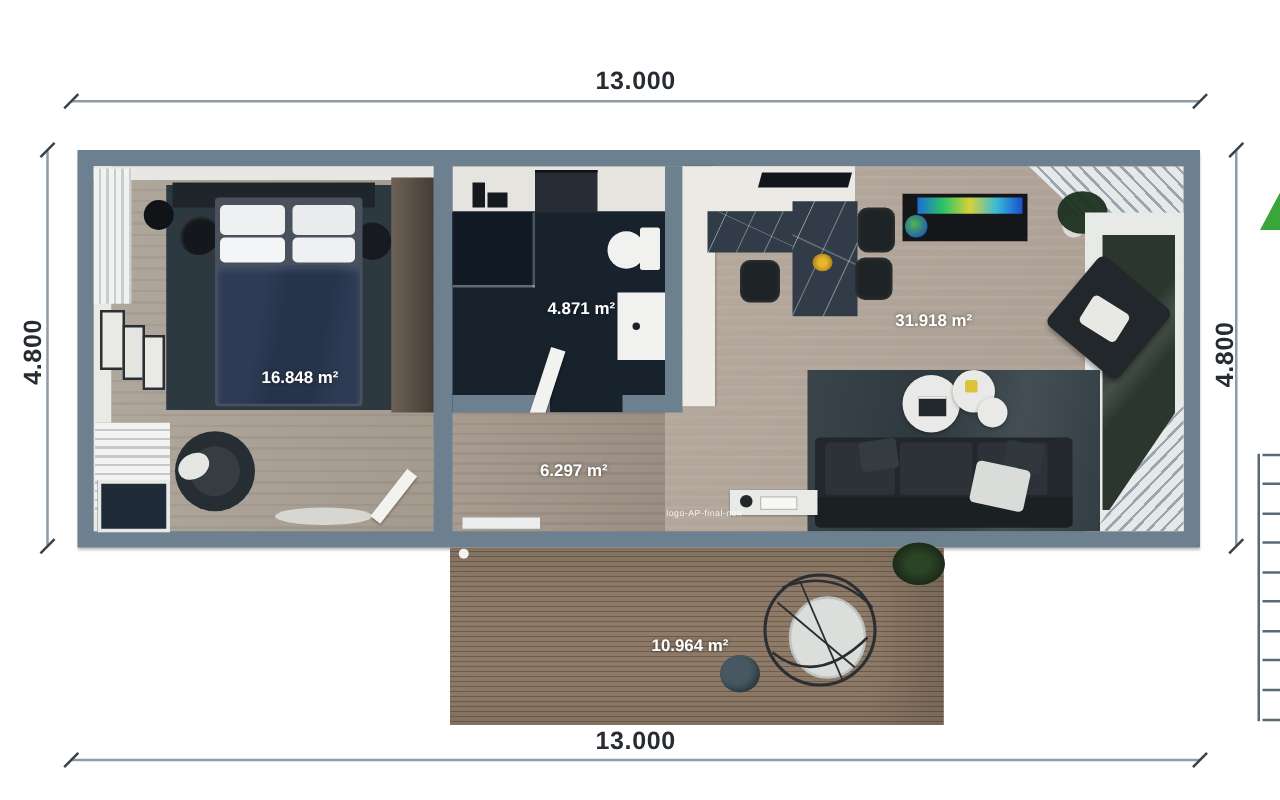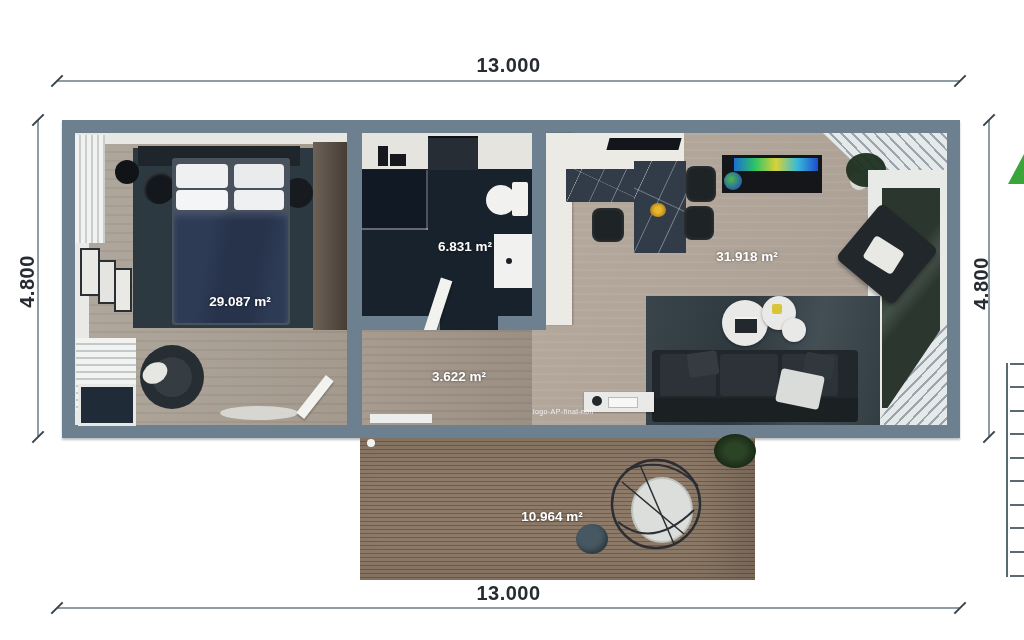--- a/index.html
+++ b/index.html
@@ -186,19 +186,19 @@
   <svg class="abs" style="left:598px;top:432px;" width="110" height="104" viewBox="0 0 110 104">
     <ellipse cx="64" cy="58" rx="30" ry="32" fill="#dcdedb" stroke="#bfc2be" stroke-width="2"></ellipse>
     <circle cx="58" cy="52" r="44" fill="none" stroke="#2b2f33" stroke-width="2.5"></circle>
     <path d="M20 70 Q55 98 96 58" stroke="#2b2f33" fill="none" stroke-width="2"></path>
     <path d="M28 18 Q70 2 100 34" stroke="#2b2f33" fill="none" stroke-width="2"></path>
     <path d="M24 30 L86 82" stroke="#2b2f33" stroke-width="1.5"></path>
     <path d="M42 13 L76 92" stroke="#2b2f33" stroke-width="1.5"></path>
   </svg>
   <div class="abs" style="left:576px;top:504px;width:32px;height:30px;background:#475862;border-radius:50%;box-shadow:inset -3px -3px 5px rgba(0,0,0,.35);"></div>
 
-  <div class="area-label" style="left:180px;top:274px;">29.087 m²</div>
-  <div class="area-label" style="left:405px;top:219px;">6.831 m²</div>
-  <div class="area-label" style="left:399px;top:349px;">3.622 m²</div>
+  <div class="area-label" style="left:180px;top:274px;">16.848 m²</div>
+  <div class="area-label" style="left:405px;top:219px;">4.871 m²</div>
+  <div class="area-label" style="left:399px;top:349px;">6.297 m²</div>
   <div class="area-label" style="left:687px;top:229px;">31.918 m²</div>
   <div class="area-label" style="left:492px;top:489px;">10.964 m²</div>
 
 </div>
 
 </body></html>

